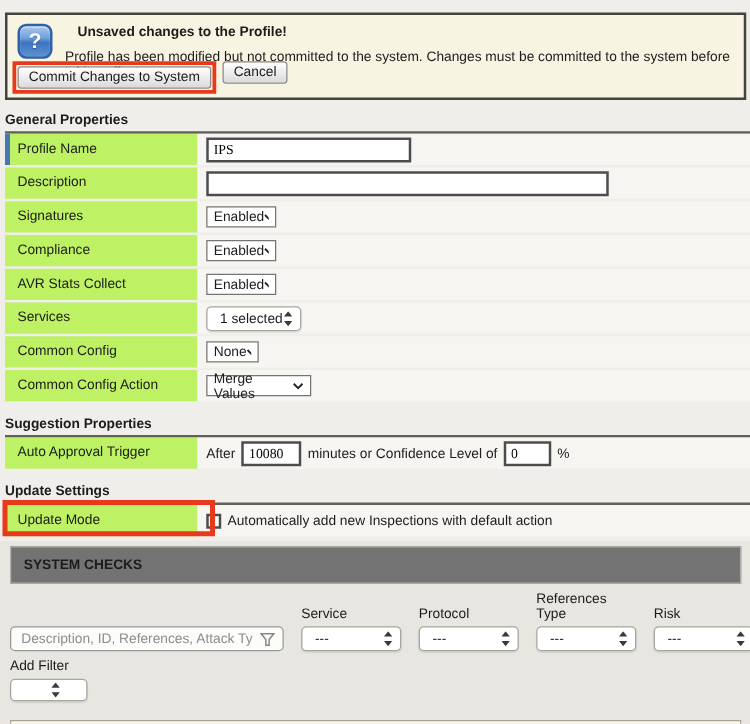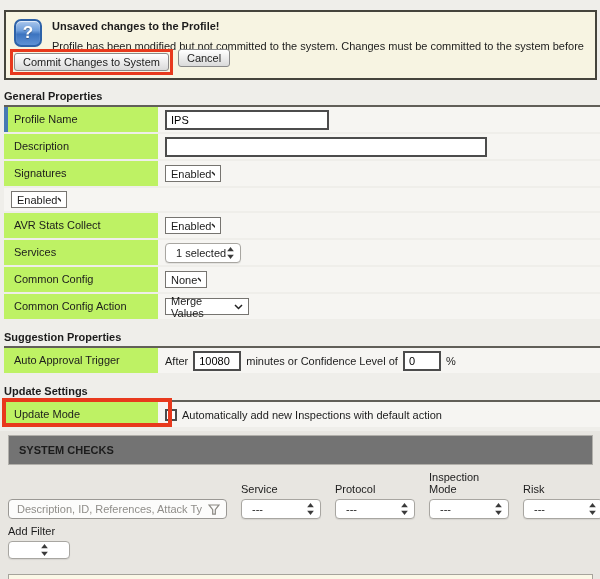--- a/index.html
+++ b/index.html
@@ -17,21 +17,21 @@
   }
   .qicon {
     position:absolute; left:8px; top:7px; width:28px; height:28px;
     border-radius:7px; border:2px solid #2d62a8;
     background:linear-gradient(180deg,#a9c6ec 0%,#6f9fdc 40%,#3c74c0 55%,#5e91d4 100%);
     color:#fff; font-weight:bold; font-size:17px;
     display:flex; align-items:center; justify-content:center;
     box-shadow:inset 0 1px 1px rgba(255,255,255,.7);
     text-shadow:0 1px 1px rgba(0,0,0,.35);
   }
-  .banner-title { position:absolute; left:46px; top:8px; font-weight:bold; }
+  .banner-title { position:absolute; left:56px; top:8px; font-weight:bold; }
   .banner-msg   { position:absolute; left:46px; top:28px; }
   .banner-buttons { position:absolute; left:4px; bottom:3px; display:flex; align-items:flex-start; }
   .red-box { display:inline-block; border:3px solid #e8391d; padding:1px; margin-right:5px; background:transparent; }
   button.std {
     font-family:"Liberation Sans", sans-serif; font-size:11px; color:#1c1c1c;
     padding:2px 8px; height:18px; line-height:12px;
     border:1px solid #8a8a8a; border-radius:3px;
     background:linear-gradient(#ffffff,#dadada);
     cursor:pointer;
   }
@@ -46,21 +46,21 @@
   .plabel {
     width:154px; flex:0 0 154px; background:#bef264;
     padding:6px 8px 7px 10px;
   }
   .plabel.required { border-left:4px solid #4679b3; padding-left:6px; }
   .pvalue {
     flex:1; background:#f6f5f2; padding:2px 0 2px 7px;
     display:flex; align-items:center; gap:5px; min-height:23px;
   }
   input.txt {
-    font-family:Liberation Sans, sans-serif; font-size:11px;
+    font-family:Liberation Serif, serif; font-size:11px;
     border:2px solid #4c4c4c; background:#fff; height:20px; padding:1px 4px;
   }
   .w-name { width:164px; }
   .w-desc { width:322px; }
   .w-min  { width:48px; }
   .w-conf { width:38px; }
   
   .sel {
     display:inline-flex; align-items:center; justify-content:space-between;
     border:1px solid #767470; background:#fff; height:17px; padding:0 5px;
@@ -146,20 +146,21 @@
       <div class="sel" style="width:56px">
         <span>Enabled</span>
         <svg width="9" height="6">
             <path d="M1 1l3.5 3.5L8 1" stroke="#222" stroke-width="1.5" fill="none"></path>
           </svg>
       </div>
     </div>
   </div>
 
   <div class="prow">
+    <div class="plabel">Compliance</div>
     <div class="pvalue">
       <div class="sel" style="width:56px">
         <span>Enabled</span>
         <svg width="9" height="6">
             <path d="M1 1l3.5 3.5L8 1" stroke="#222" stroke-width="1.5" fill="none"></path>
           </svg>
       </div>
     </div>
   </div>
 
@@ -269,21 +270,21 @@
       <div class="pop fpop">
         <span>---</span>
         <svg width="7" height="12">
             <path d="M3.5 0L6.8 4.2H.2Z" fill="#3a3a3a"></path>
             <path d="M3.5 12L.2 7.8h6.6Z" fill="#3a3a3a"></path>
           </svg>
       </div>
     </div>
 
     <div class="fgroup">
-      <div class="flabel">Inspection Mode</div>
+      <div class="flabel">References Type</div>
       <div class="pop fpop">
         <span>---</span>
         <svg width="7" height="12">
             <path d="M3.5 0L6.8 4.2H.2Z" fill="#3a3a3a"></path>
             <path d="M3.5 12L.2 7.8h6.6Z" fill="#3a3a3a"></path>
           </svg>
       </div>
     </div>
 
     <div class="fgroup">

